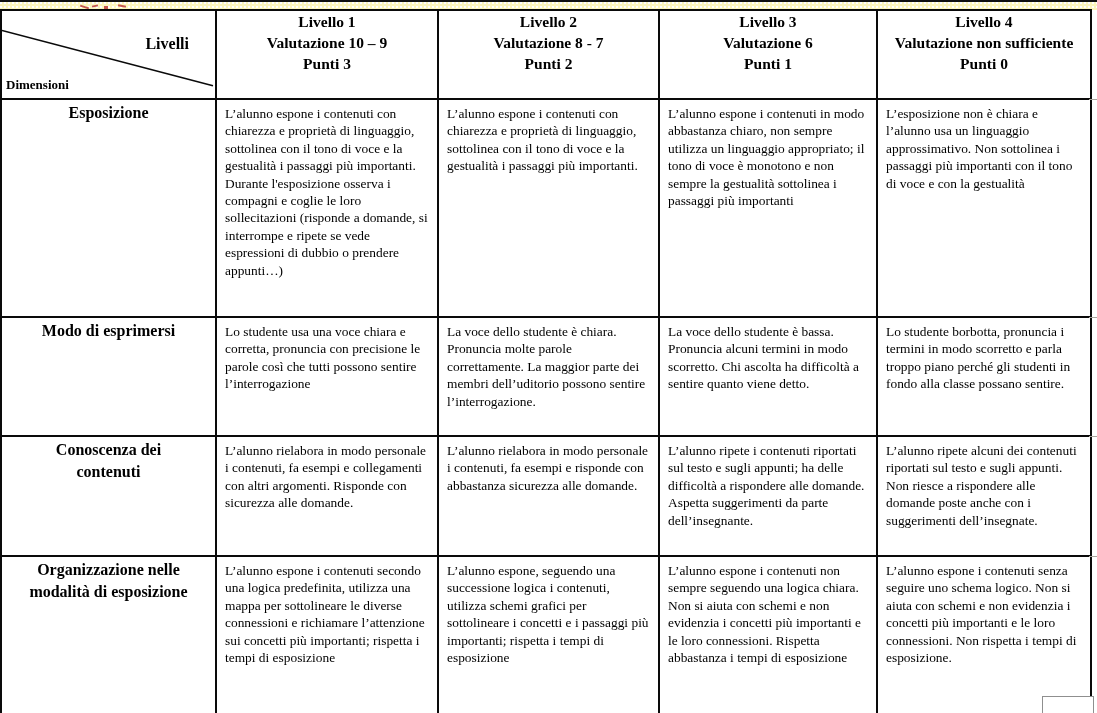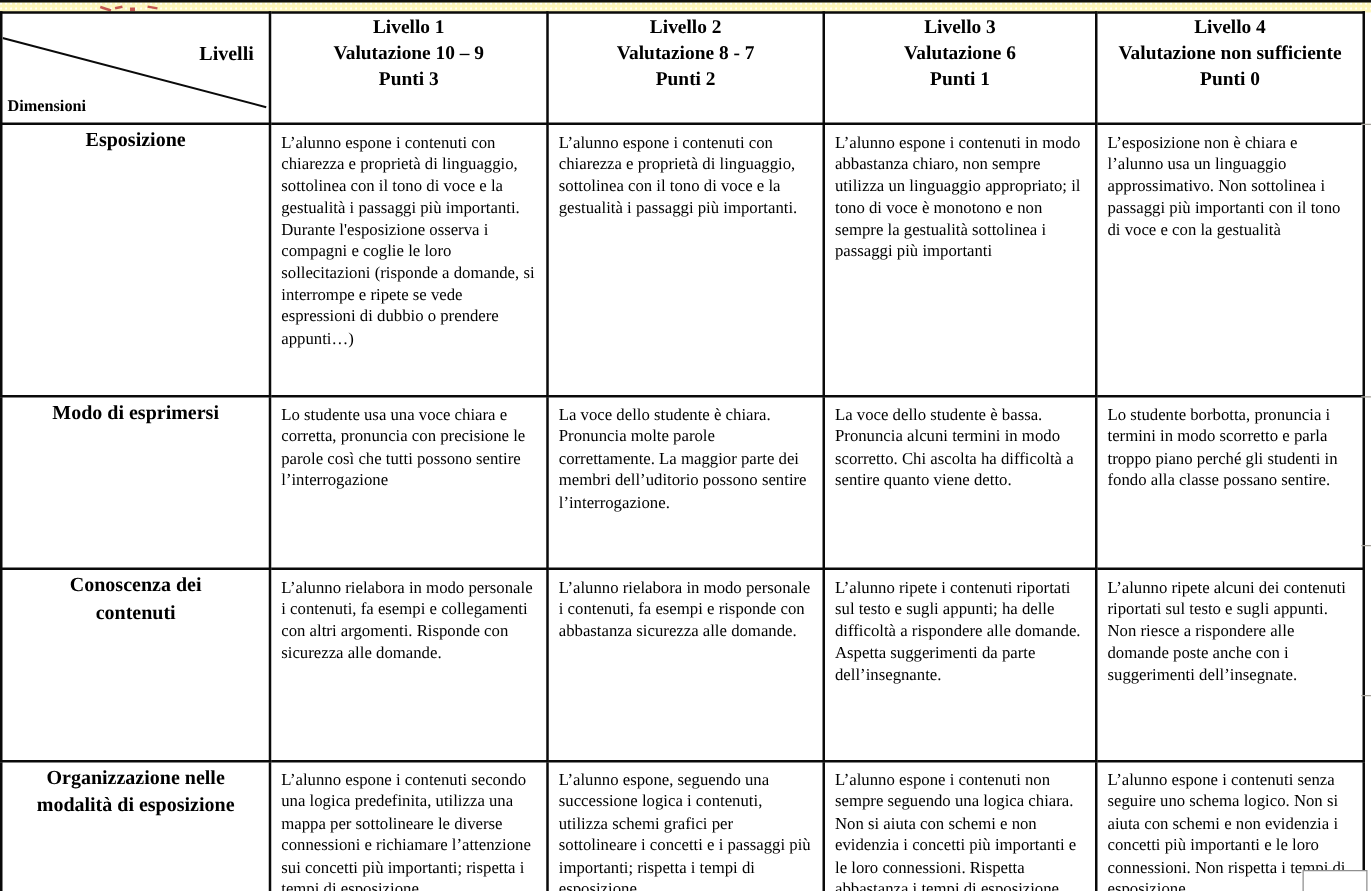--- a/index.html
+++ b/index.html
@@ -47,21 +47,21 @@
     font-weight:bold;
     font-size:15.5px;
     line-height:21px;
     padding:0 4px 0 4px;
     white-space:pre-line;
   }
   
   td.corner{position:relative;padding:0;}
   .corner-svg{position:absolute;left:0;top:0;width:100%;height:100%;}
   .corner-top{
-    position:absolute;right:12px;top:22px;
+    position:absolute;right:26px;top:22px;
     font-weight:bold;font-size:16px;
   }
   .corner-bottom{
     position:absolute;left:4px;bottom:3px;
     font-weight:bold;font-size:13px;
   }
   
   td.dimcell{
     text-align:center;
     vertical-align:middle;
@@ -71,22 +71,22 @@
     padding:2px 24px;
   }
   
   td.body{
     font-size:13.4px;
     line-height:17.4px;
     padding:5px 7px 4px 8px;
     white-space:pre-line;
   }
   tr.r1 td{height:218px;}
-  tr.r2 td{height:138px;}
-  tr.r3 td{height:154px;}
+  tr.r2 td{height:119px;}
+  tr.r3 td{height:120px;}
   tr.r4 td{height:172px;}
 
   
   .stub{position:absolute;left:1089px;width:8px;height:1px;background:#a8a49c;}
   .stub.s1{top:99px;}
   .stub.s2{top:317px;}
   .stub.s3{top:436px;}
   .stub.s4{top:556px;}
 
   

